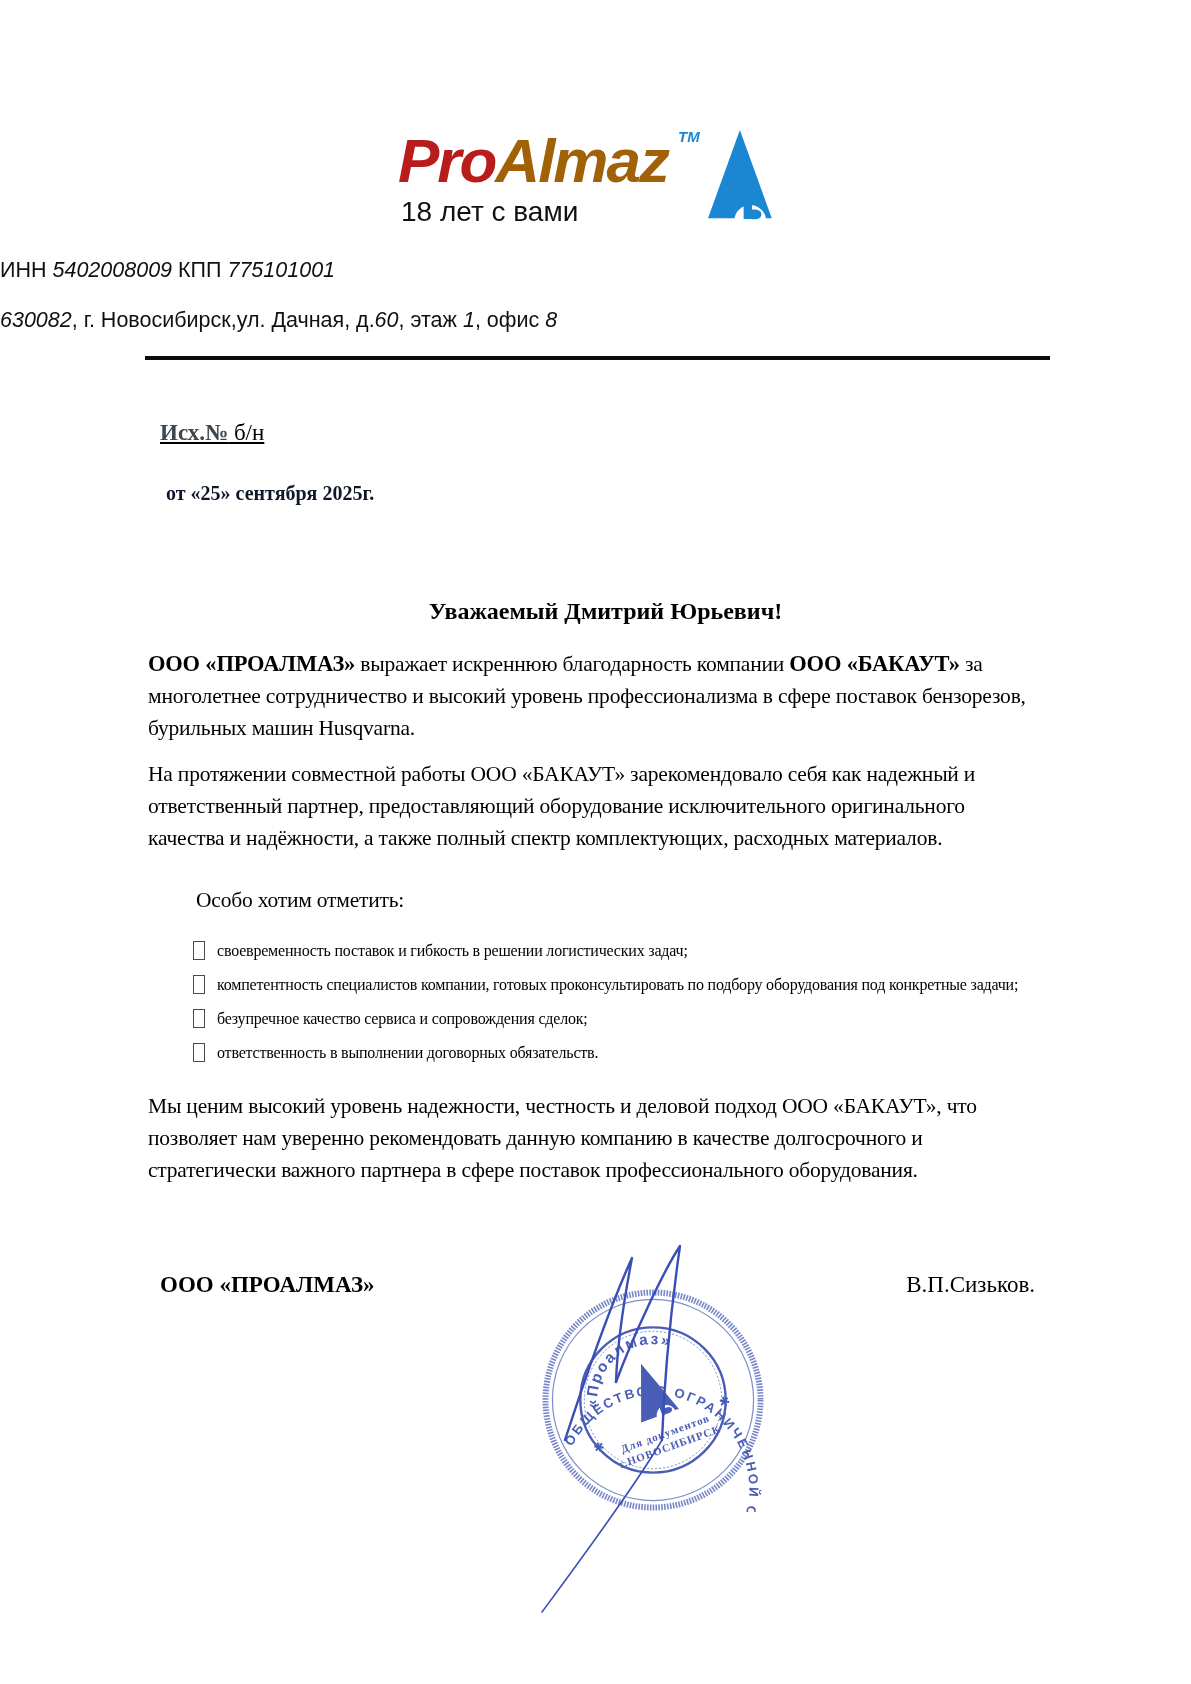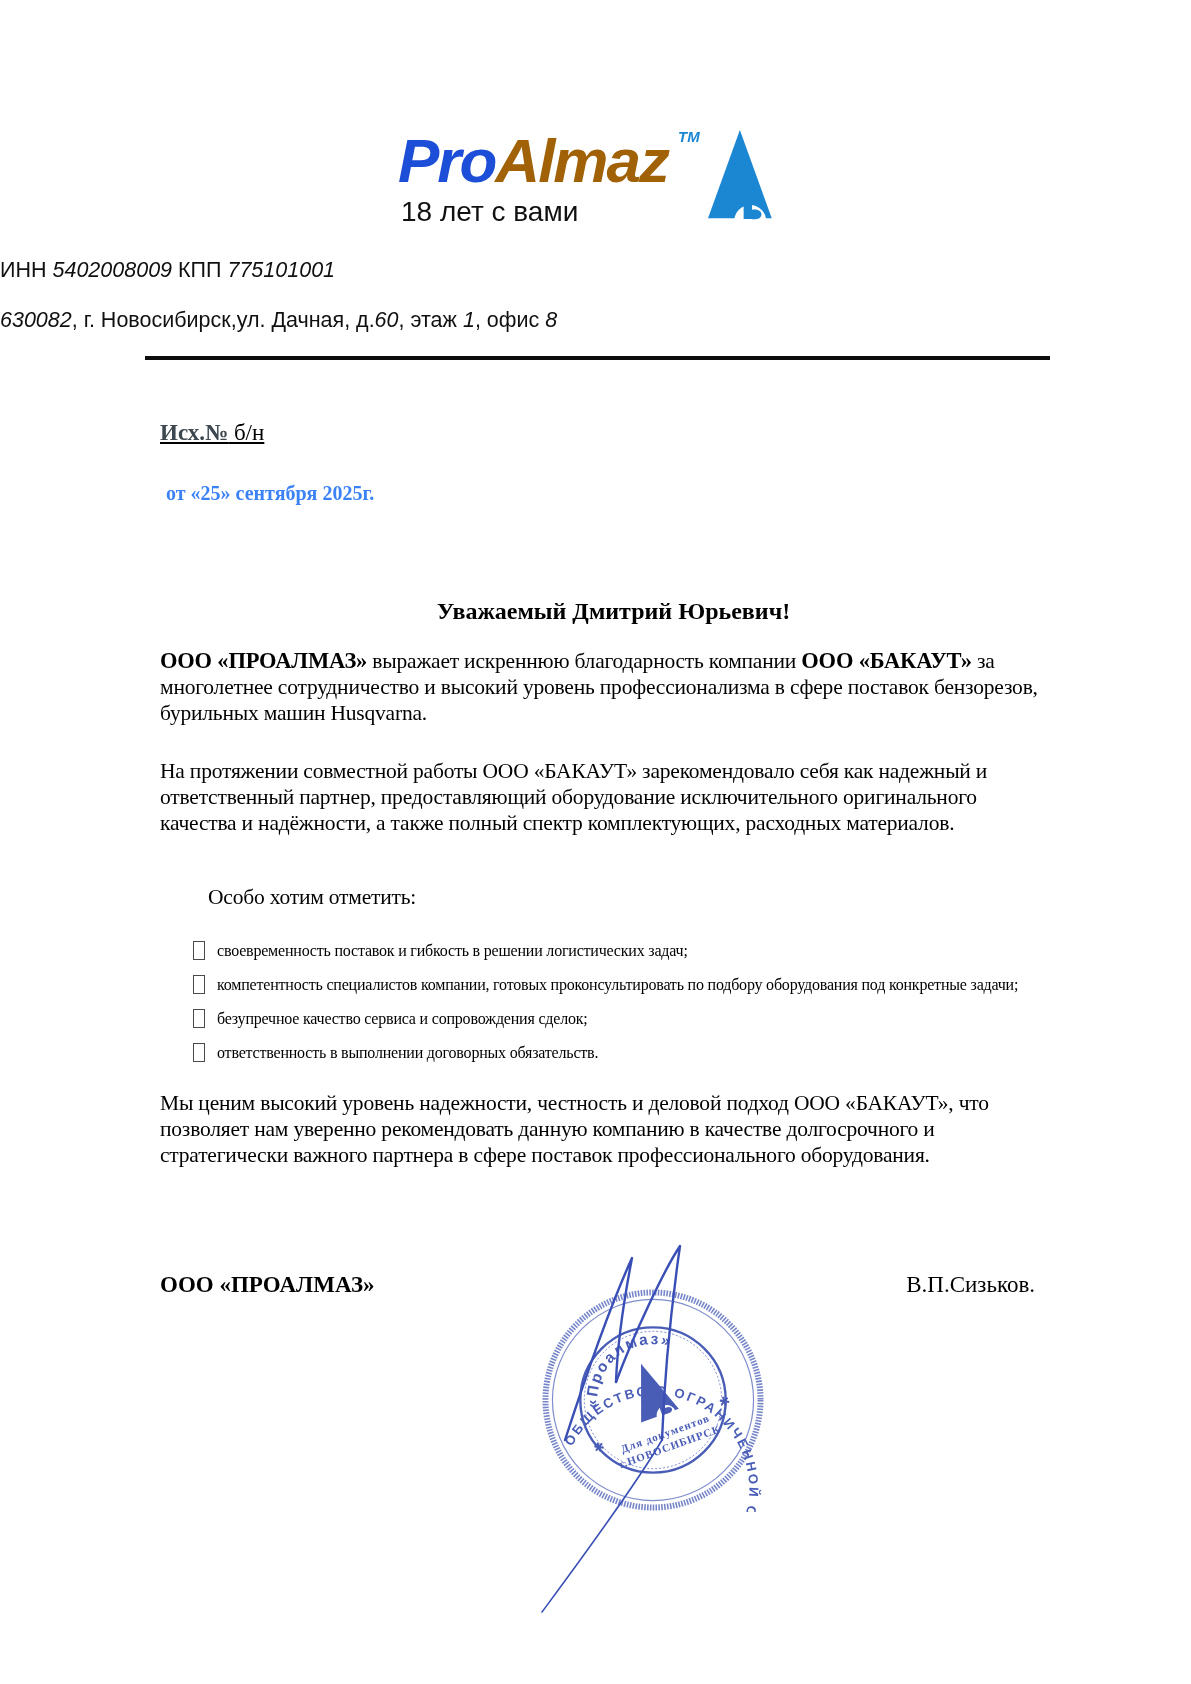--- a/index.html
+++ b/index.html
@@ -2,41 +2,41 @@
 <html><head>
 <meta charset="utf-8">
 <style>
   html,body{margin:0;padding:0;background:#ffffff;}
   .page{position:relative;width:1191px;height:1684px;background:#ffffff;overflow:hidden;
         font-family:"Liberation Serif","DejaVu Serif",serif;color:#000;}
   
   .logo-row{position:absolute;left:398px;top:124px;display:flex;align-items:flex-start;}
   .wordmark{font-family:"Liberation Sans","DejaVu Sans",sans-serif;font-style:italic;
             font-weight:800;font-size:62px;line-height:74px;letter-spacing:-2px;white-space:nowrap;}
-  .wm-pro{color:#1d4ed8;}
+  .wm-pro{color:#b91c1c;}
   .wm-almaz{color:#a16207;}
   .tm{font-family:"Liberation Sans",sans-serif;font-style:italic;font-weight:800;
       font-size:15px;color:#1b87d3;margin:4px 2px 0 10px;}
   .logo-icon{margin-top:6px;}
   .tagline{position:absolute;left:401px;top:196px;font-family:"Liberation Sans",sans-serif;
            font-size:28px;color:#111;}
   .req-line{position:absolute;left:0;width:1191px;text-align:left;
             font-family:"Liberation Sans","DejaVu Sans",sans-serif;font-size:21.5px;color:#101010;}
   .req-inn{top:258px;}
   .req-addr{top:308px;}
   .req-line i{font-style:italic;}
   .rule{position:absolute;left:145px;top:356px;width:905px;height:4px;background:#0d0d0d;}
   
   .ref{position:absolute;left:160px;top:420px;font-size:23px;text-decoration:underline;}
   .ref-label{font-weight:bold;color:#3d474f;}
-  .date{position:absolute;left:166px;top:482px;font-size:20px;font-weight:bold;color:#3b82f6;}
+  .date{position:absolute;left:166px;top:482px;font-size:20px;font-weight:bold;color:#0f172a;}
   
-  .salutation{position:absolute;left:176px;top:598px;width:875px;text-align:center;
+  .salutation{position:absolute;left:168px;top:598px;width:875px;text-align:center;
               font-size:24px;font-weight:bold;}
-  .para{position:absolute;left:160px;width:878px;font-size:21.5px;line-height:26px;
+  .para{position:absolute;left:148px;width:878px;font-size:21.5px;line-height:32px;
         letter-spacing:-0.2px;}
   .p1{top:648px;} .p2{top:758px;} .p3{top:884px;margin-left:48px;} .p4{top:1090px;} .p5{top:1198px;}
   .para b{font-size:22.5px;}
   
   .bullets{position:absolute;left:193px;top:936px;width:845px;font-size:16px;line-height:30px;
            letter-spacing:-0.2px;}
   .li{display:flex;margin-bottom:4px;}
   .tofu{flex:0 0 auto;width:10px;height:17px;border:1.6px solid #4a4a4a;margin:5px 12px 0 0;}
   
   .sig-company{position:absolute;left:160px;top:1272px;font-size:23px;font-weight:bold;}

